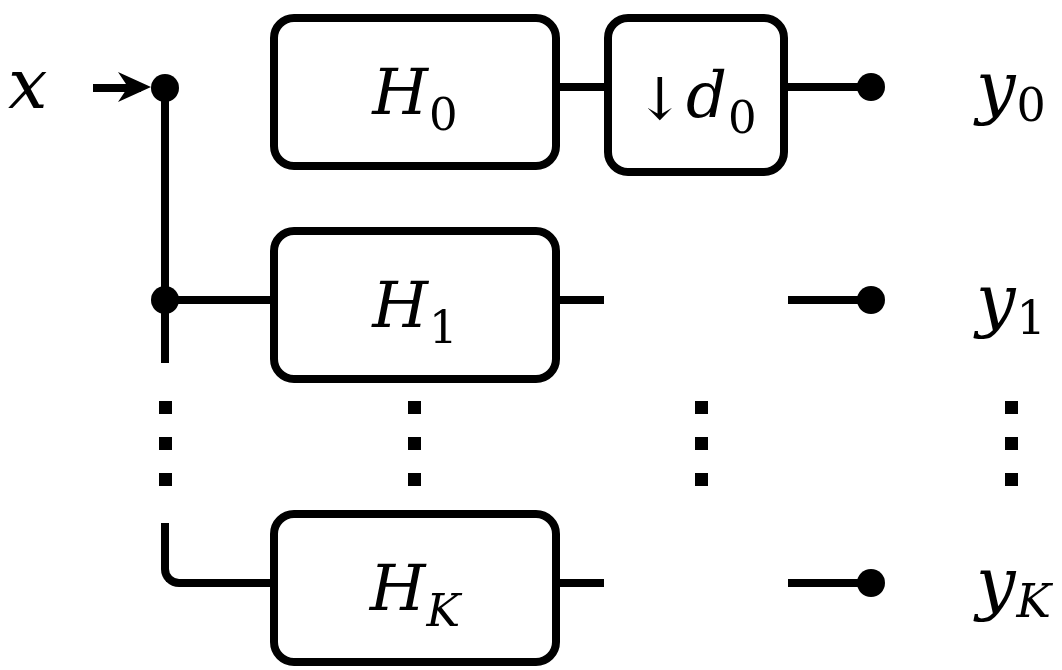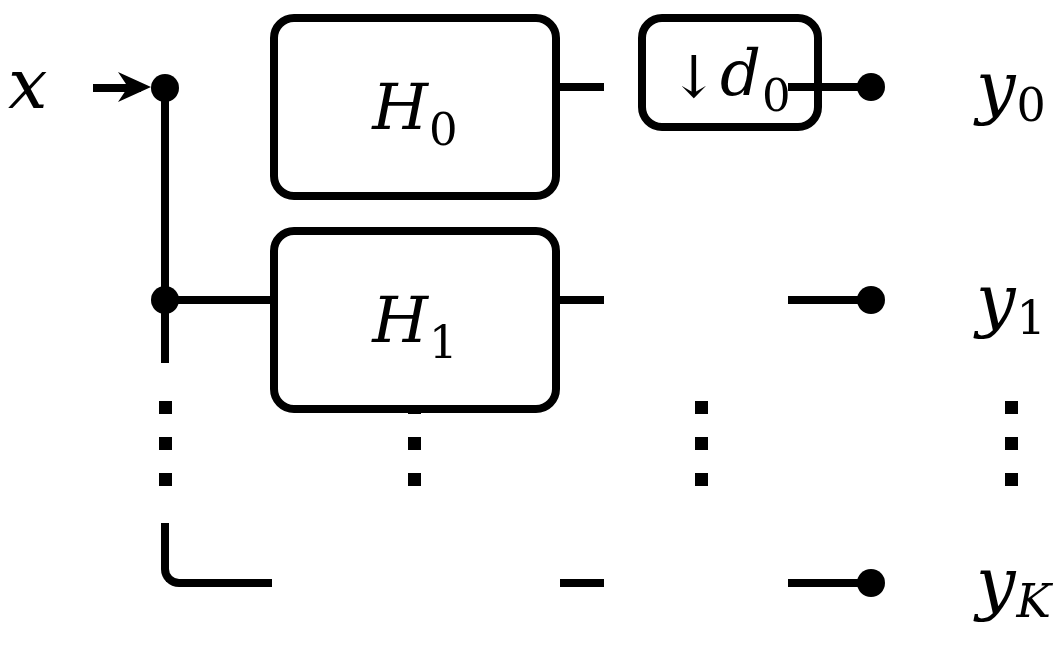--- a/index.html
+++ b/index.html
@@ -7,22 +7,22 @@
   html,body { width:1062px; height:670px; background:var(--bg); overflow:hidden; }
   #canvas {
     position:relative; width:1062px; height:670px; background:var(--bg);
     font-family:"DejaVu Serif","Liberation Serif",serif; color:var(--ink);
   }
   
   .box {
     position:absolute; border:8px solid var(--ink); border-radius:24px;
     background:var(--bg); display:flex; align-items:center; justify-content:center;
   }
-  .hbox { left:270px; width:290px; height:186px; }
-  .dbox { left:638px; width:184px; height:117px; }
+  .hbox { left:270px; width:290px; height:156px; }
+  .dbox { left:604px; width:184px; height:162px; }
   .boxlabel { font-style:italic; font-size:64px; line-height:1; white-space:nowrap; }
   .sub { font-size:45px; font-style:normal; position:relative; top:16px; margin-left:1px; }
   .sub.it { font-style:italic; }
   .arr { font-style:normal; font-size:58px; position:relative; top:2px; margin-right:2px; }
   
   .hline { position:absolute; height:8px; background:var(--ink); }
   .vline { position:absolute; width:8px; background:var(--ink); }
   .dot  { position:absolute; width:28px; height:28px; border-radius:50%; background:var(--ink); }
   .sq   { position:absolute; width:13px; height:13px; background:var(--ink); }
   .corner {
@@ -93,20 +93,23 @@
     <span class="boxlabel"><span>H</span><span class="sub">1</span></span>
   </div>
   <div class="hline" style="left:560px; top:296px; width:44px;"></div>
   <div class="hline" style="left:788px; top:296px; width:72px;"></div>
   <div class="dot" style="left:857px; top:286px;"></div>
   <div class="freelabel" style="left:976px; top:255px;">
     <span>y</span>
       <span class="sub">1</span>
   </div>
 
+  <div class="box hbox" style="top:510px;">
+    <span class="boxlabel"><span>H</span><span class="sub it">K</span></span>
+  </div>
   <div class="hline" style="left:560px; top:579px; width:44px;"></div>
   <div class="hline" style="left:788px; top:579px; width:72px;"></div>
   <div class="dot" style="left:857px; top:569px;"></div>
   <div class="freelabel" style="left:976px; top:538px;">
     <span>y</span>
       <span class="sub it">K</span>
   </div>
 
 </div>
 

